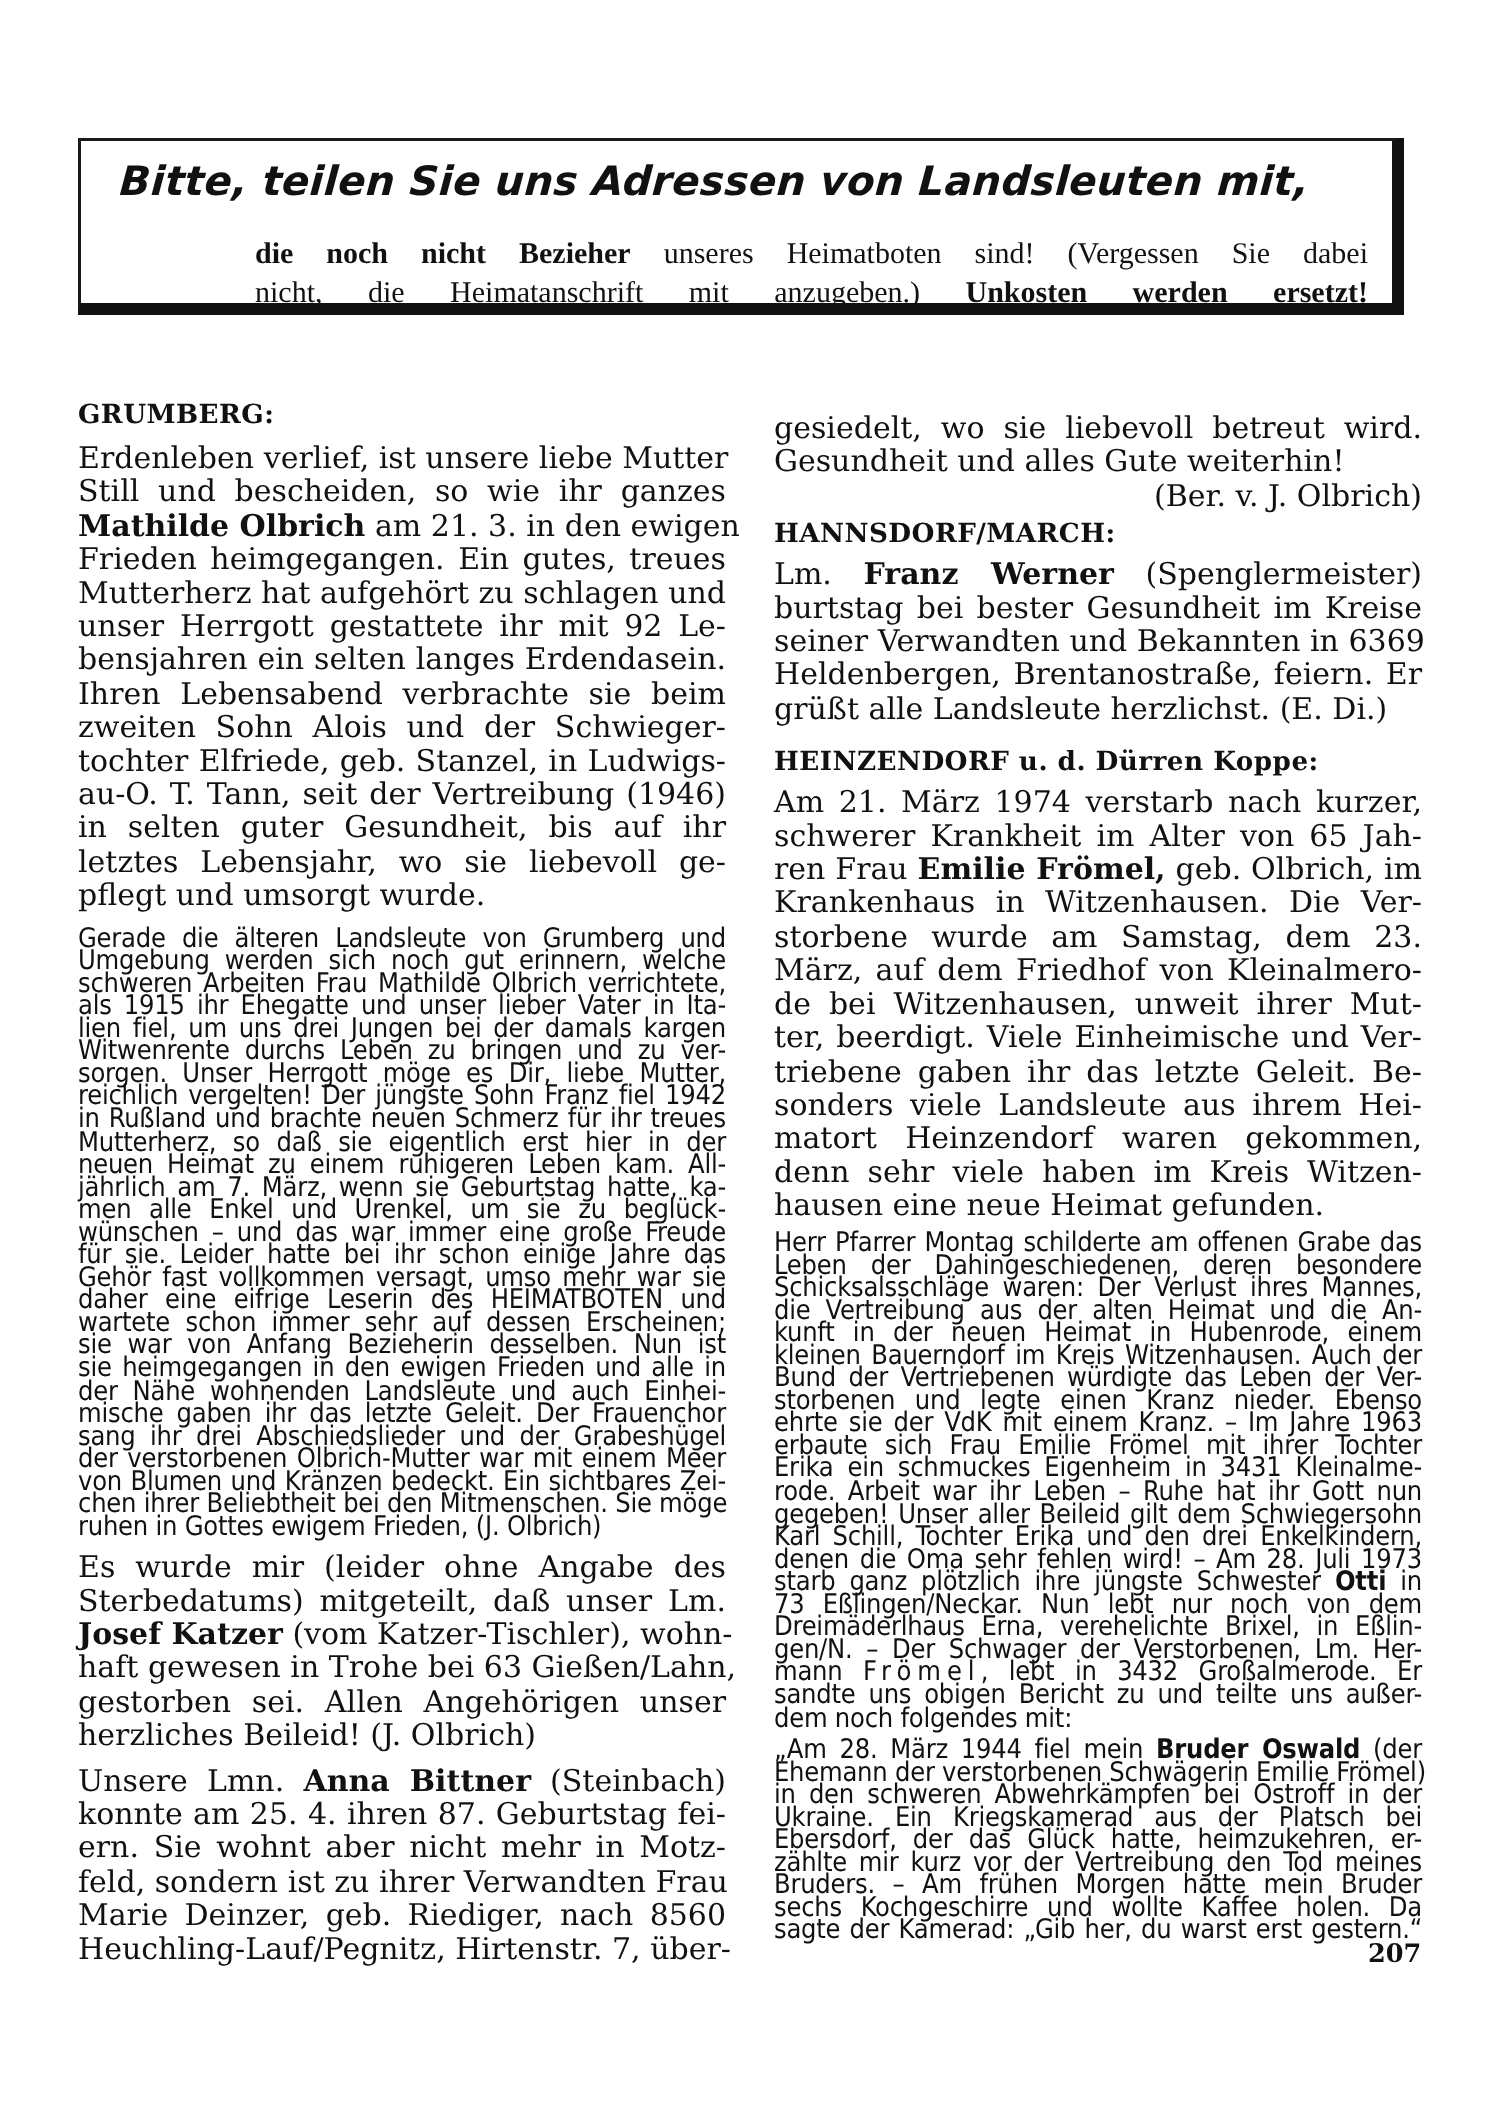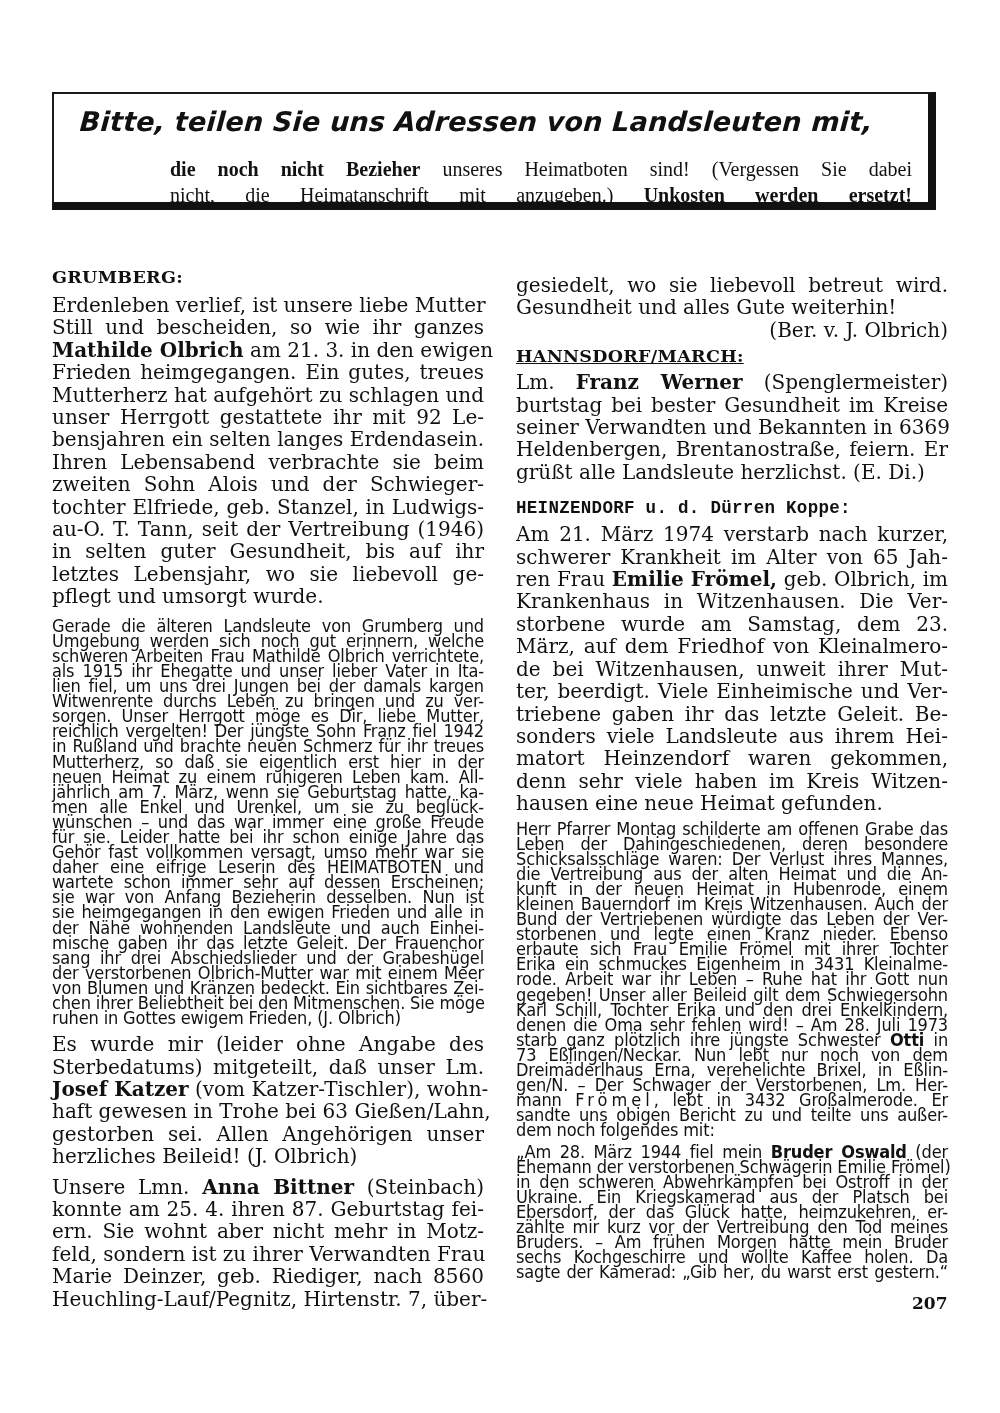--- a/index.html
+++ b/index.html
@@ -142,30 +142,30 @@
   </p>
 </div>
 
 <div class="col col-right">
   <p class="para-lg">
     <span class="line">gesiedelt, wo sie liebevoll betreut wird.</span>
     <span class="line last">Gesundheit und alles Gute weiterhin!</span>
     <span class="line right">(Ber. v. J. Olbrich)</span>
   </p>
 
-  <h2 class="heading" style="margin-top:4px;text-decoration:underline;">HANNSDORF/MARCH:</h2>
+  <h2 class="heading" style="margin-top:4px;">HANNSDORF/MARCH:</h2>
   <p class="para-lg" style="margin-top:4px;">
     <span class="line"><span>Lm. </span><span class="b">Franz Werner</span><span> (Spenglermeister)</span></span>
     <span class="line">burtstag bei bester Gesundheit im Kreise</span>
     <span class="line">seiner Verwandten und Bekannten in 6369</span>
     <span class="line">Heldenbergen, Brentanostraße, feiern. Er</span>
     <span class="line last">grüßt alle Landsleute herzlichst. (E. Di.)</span>
   </p>
 
-  <h2 class="heading" style="margin-top:14px;font-family:Liberation Mono, monospace;">HEINZENDORF u. d. Dürren Koppe:</h2>
+  <h2 class="heading" style="margin-top:14px;">HEINZENDORF u. d. Dürren Koppe:</h2>
   <p class="para-lg" style="margin-top:2px;">
     <span class="line">Am 21. März 1974 verstarb nach kurzer,</span>
     <span class="line">schwerer Krankheit im Alter von 65 Jah-</span>
     <span class="line"><span>ren Frau </span><span class="b">Emilie Frömel,</span><span> geb. Olbrich, im</span></span>
     <span class="line">Krankenhaus in Witzenhausen. Die Ver-</span>
     <span class="line">storbene wurde am Samstag, dem 23.</span>
     <span class="line">März, auf dem Friedhof von Kleinalmero-</span>
     <span class="line">de bei Witzenhausen, unweit ihrer Mut-</span>
     <span class="line">ter, beerdigt. Viele Einheimische und Ver-</span>
     <span class="line">triebene gaben ihr das letzte Geleit. Be-</span>
@@ -177,20 +177,21 @@
 
   <p class="para-sm" style="margin-top:6px;">
     <span class="line">Herr Pfarrer Montag schilderte am offenen Grabe das</span>
     <span class="line">Leben der Dahingeschiedenen, deren besondere</span>
     <span class="line">Schicksalsschläge waren: Der Verlust ihres Mannes,</span>
     <span class="line">die Vertreibung aus der alten Heimat und die An-</span>
     <span class="line">kunft in der neuen Heimat in Hubenrode, einem</span>
     <span class="line">kleinen Bauerndorf im Kreis Witzenhausen. Auch der</span>
     <span class="line">Bund der Vertriebenen würdigte das Leben der Ver-</span>
     <span class="line">storbenen und legte einen Kranz nieder. Ebenso</span>
+    <span class="line">ehrte sie der VdK mit einem Kranz. – Im Jahre 1963</span>
     <span class="line">erbaute sich Frau Emilie Frömel mit ihrer Tochter</span>
     <span class="line">Erika ein schmuckes Eigenheim in 3431 Kleinalme-</span>
     <span class="line">rode. Arbeit war ihr Leben – Ruhe hat ihr Gott nun</span>
     <span class="line">gegeben! Unser aller Beileid gilt dem Schwiegersohn</span>
     <span class="line">Karl Schill, Tochter Erika und den drei Enkelkindern,</span>
     <span class="line">denen die Oma sehr fehlen wird! – Am 28. Juli 1973</span>
     <span class="line"><span>starb ganz plötzlich ihre jüngste Schwester </span><span class="b">Otti</span><span> in</span></span>
     <span class="line">73 Eßlingen/Neckar. Nun lebt nur noch von dem</span>
     <span class="line">Dreimäderlhaus Erna, verehelichte Brixel, in Eßlin-</span>
     <span class="line">gen/N. – Der Schwager der Verstorbenen, Lm. Her-</span>

